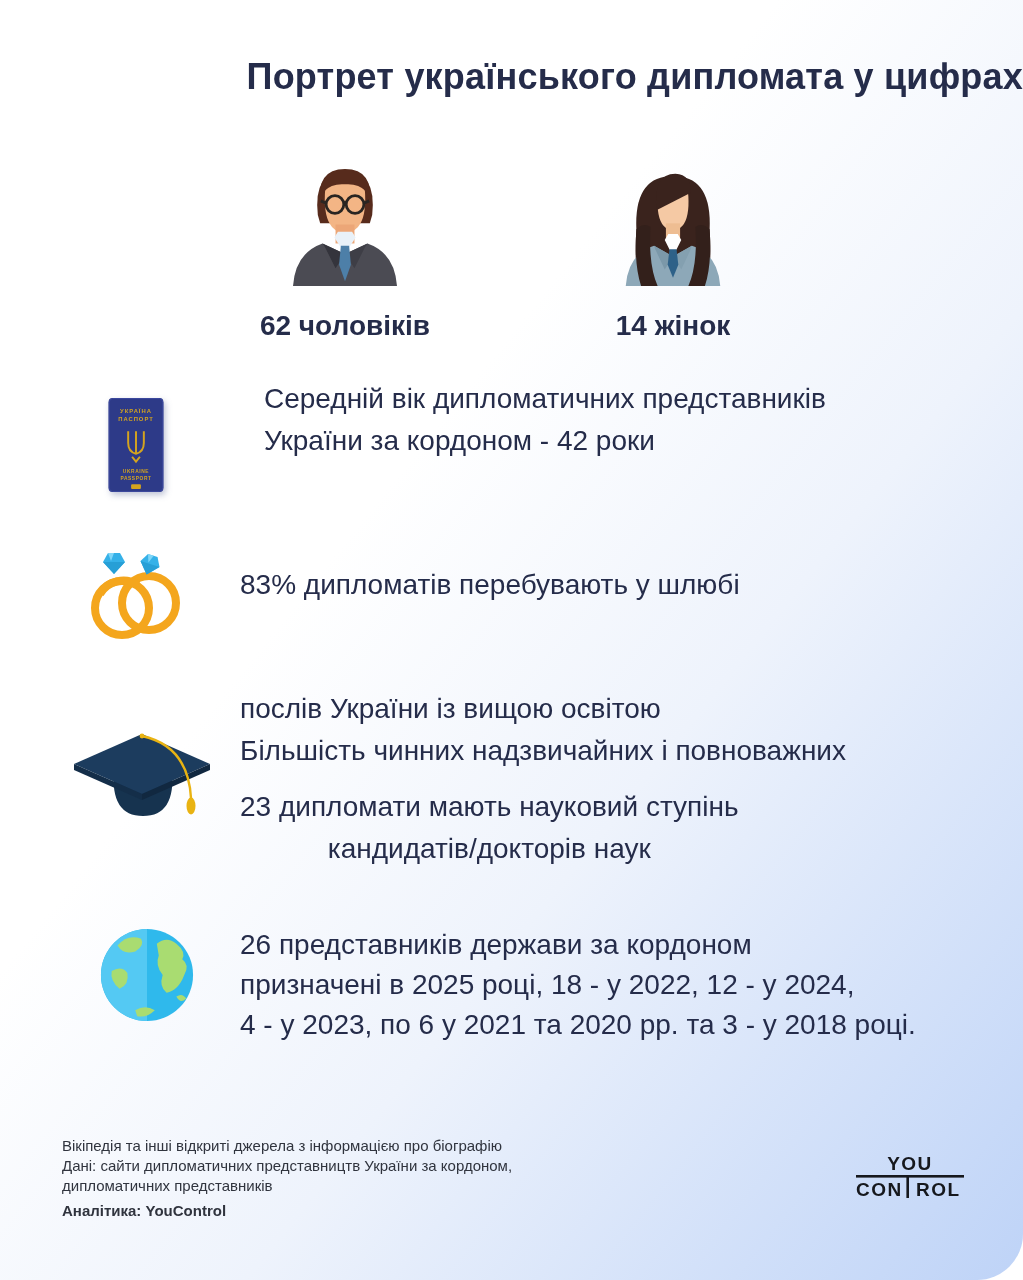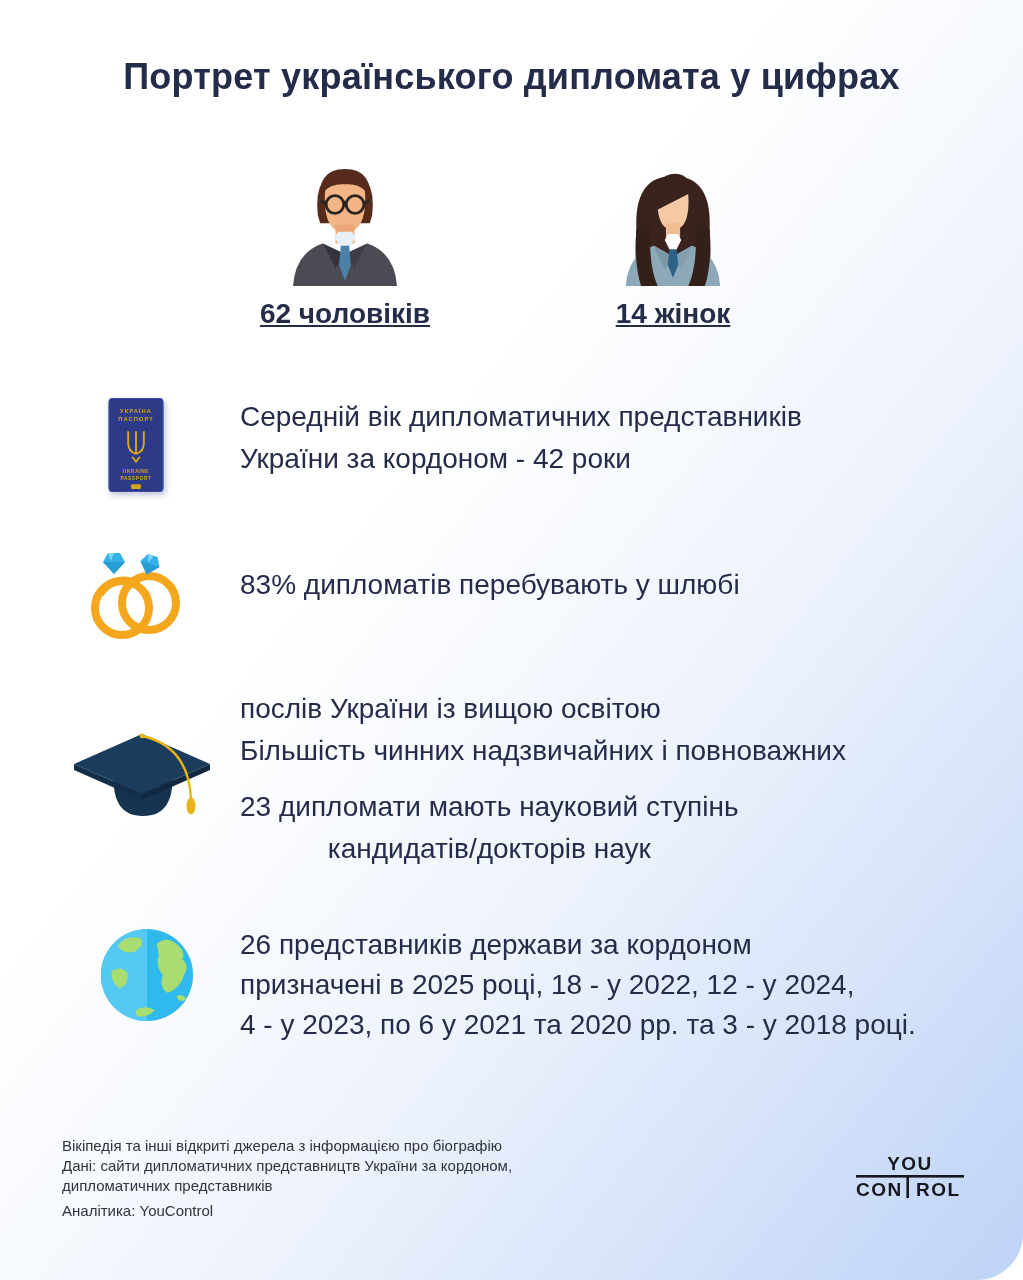--- a/index.html
+++ b/index.html
@@ -2,41 +2,41 @@
 <html><head>
 <meta charset="utf-8">
 <style>
   html,body{margin:0;padding:0;background:#ffffff;}
   .card{
     position:relative;width:1023px;height:1280px;overflow:hidden;
     font-family:"Liberation Sans",sans-serif;color:#252c4a;
     background:linear-gradient(to bottom right,#ffffff 38%,#eef3fc 62%,#bed3f7 100%);
     border-radius:0 0 46px 0;
   }
-  .title{position:absolute;top:56px;left:0;width:100%;margin:0;text-align:center;
+  .title{position:absolute;top:56px;left:0;width:100%;margin:0;text-align:right;
     font-size:36px;font-weight:700;letter-spacing:.2px;}
   .avatar-group{position:absolute;width:226px;text-align:center;}
   .avatar-group.male{left:232px;top:156px;}
   .avatar-group.female{left:560px;top:156px;}
-  .avatar-label{margin-top:8px;font-size:28px;font-weight:700;text-decoration:underline;}
+  .avatar-label{margin-top:20px;font-size:28px;font-weight:700;}
   .fact-icon{position:absolute;}
   .icon-passport{left:108px;top:398px;filter:drop-shadow(2px 3px 3px rgba(40,55,120,.30));}
   .icon-rings{left:86px;top:540px;}
   .icon-cap{left:70px;top:720px;}
   .icon-globe{left:98px;top:926px;}
   .fact-text{position:absolute;left:240px;font-size:28px;font-weight:500;
     line-height:42px;white-space:nowrap;}
-  .fact-age{top:396px;}
+  .fact-age{top:378px;margin-left:24px;}
   .fact-marriage{top:564px;}
   .fact-edu-1{top:688px;}
   .fact-edu-2{top:786px;text-align:center;}
   .fact-appoint{top:925px;line-height:40px;}
   .source{position:absolute;left:62px;top:1136px;font-size:15px;line-height:20px;
     font-weight:500;color:#30343e;white-space:nowrap;}
-  .analytics{position:absolute;left:62px;top:1202px;font-size:15px;font-weight:400;color:#30343e;}
+  .analytics{position:absolute;left:62px;top:1202px;font-size:15px;font-weight:700;color:#30343e;}
   .logo{position:absolute;left:856px;top:1154px;}
   svg text{font-family:"Liberation Sans",sans-serif;}
   .pp-text{fill:#d4a41f;font-weight:700;}
 </style>
 </head>
 <body>
 
 <div class="card">
 
   <h1 class="title">Портрет українського дипломата у цифрах</h1>

